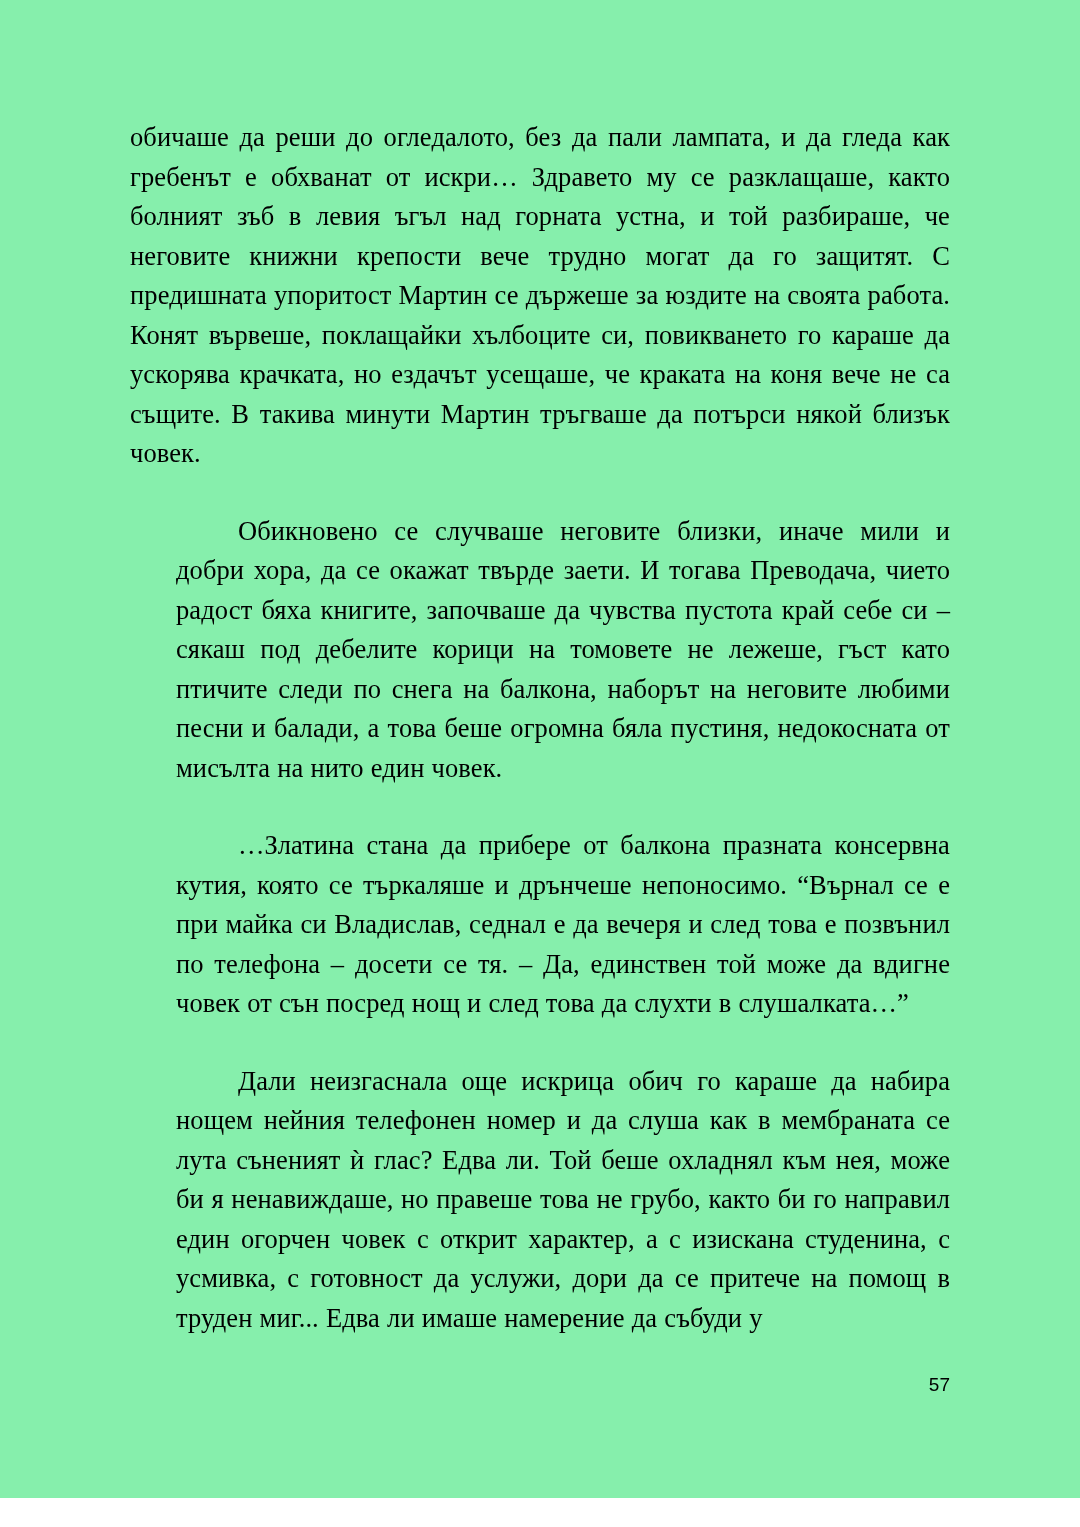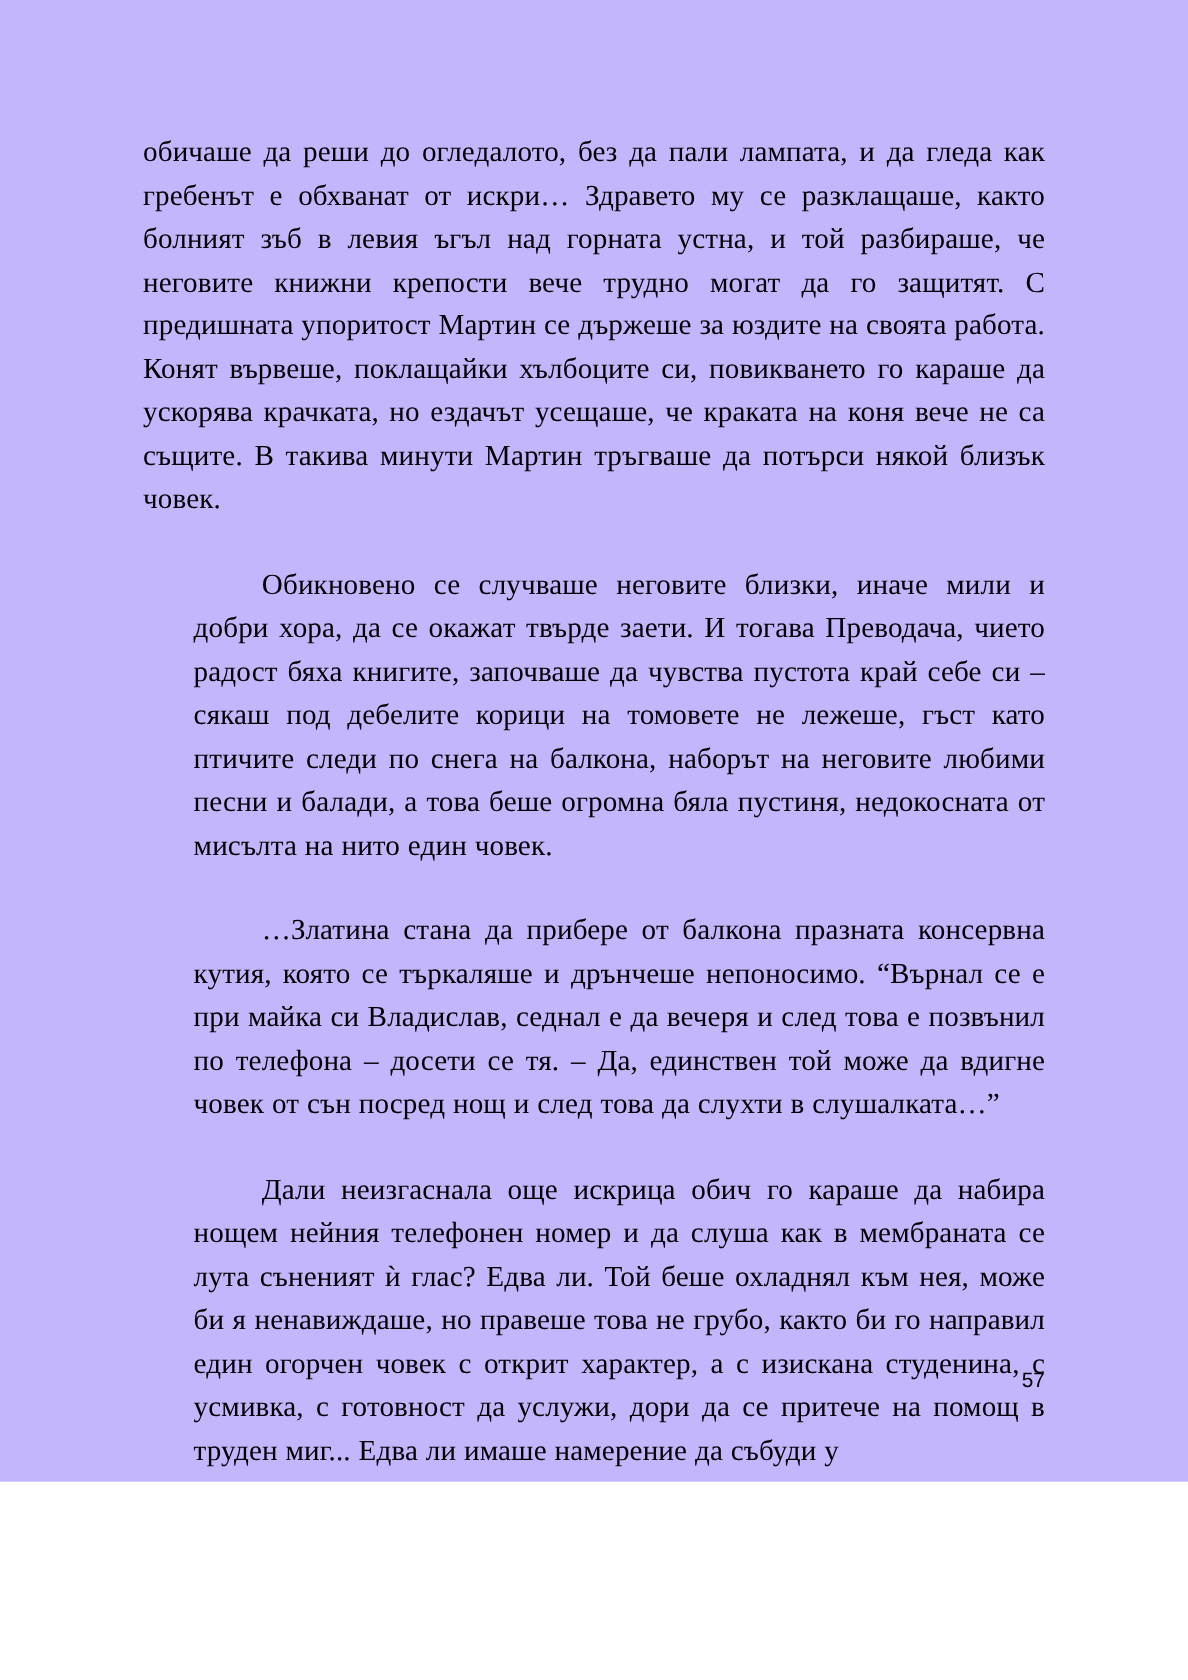--- a/index.html
+++ b/index.html
@@ -13,22 +13,22 @@
     font-family: "Liberation Serif", serif;
     color: #000000;
     position: relative;
     overflow: hidden;
   }
   .page {
     position: absolute;
     top: 0;
     left: 0;
     width: 1080px;
-    height: 1347px;
-    background: #c4b5fd;
+    height: 1498px;
+    background: #86efac;
   }
   .text-column {
     position: absolute;
     left: 130px;
     top: 118px;
     width: 820px;
   }
   .para {
     font-size: 26.5px;
     line-height: 39.5px;
@@ -41,21 +41,21 @@
   .para.no-indent {
     text-indent: 0;
   }
   .para.indent {
     text-indent: 62px;
     margin-left: 46px;
   }
   .page-number {
     position: absolute;
     right: 130px;
-    bottom: 80px;
+    bottom: 102px;
     font-size: 19px;
     font-family: "Liberation Sans", sans-serif;
     color: #000000;
   }
 </style>
 </head>
 <body>
 
 <div class="page">
 

